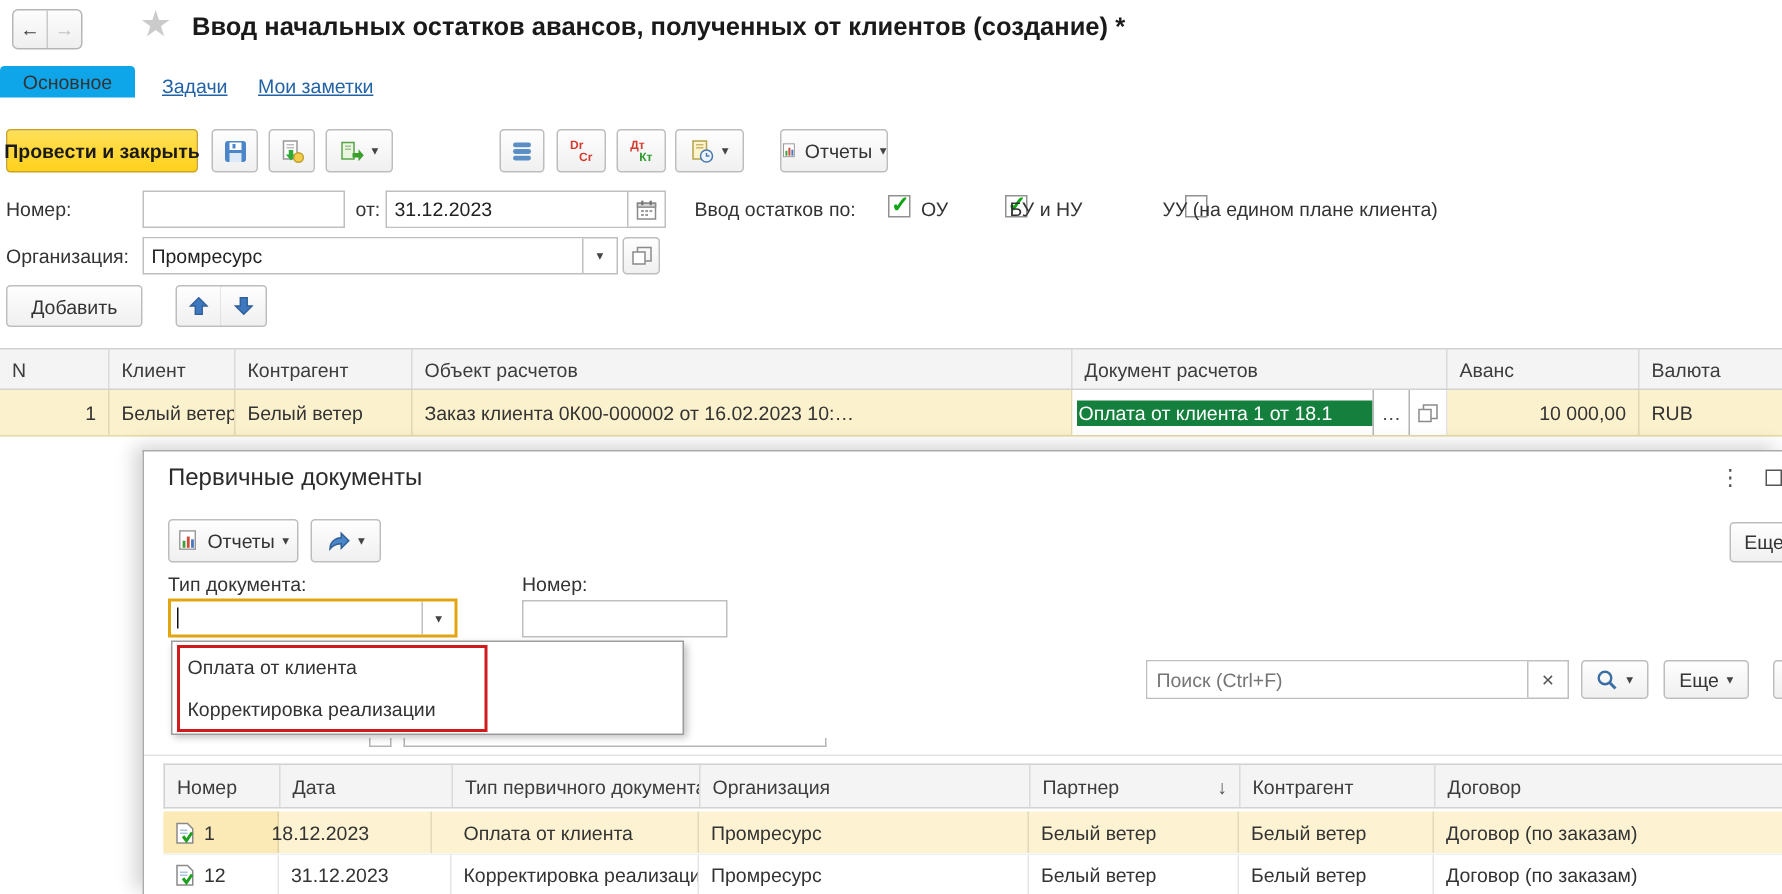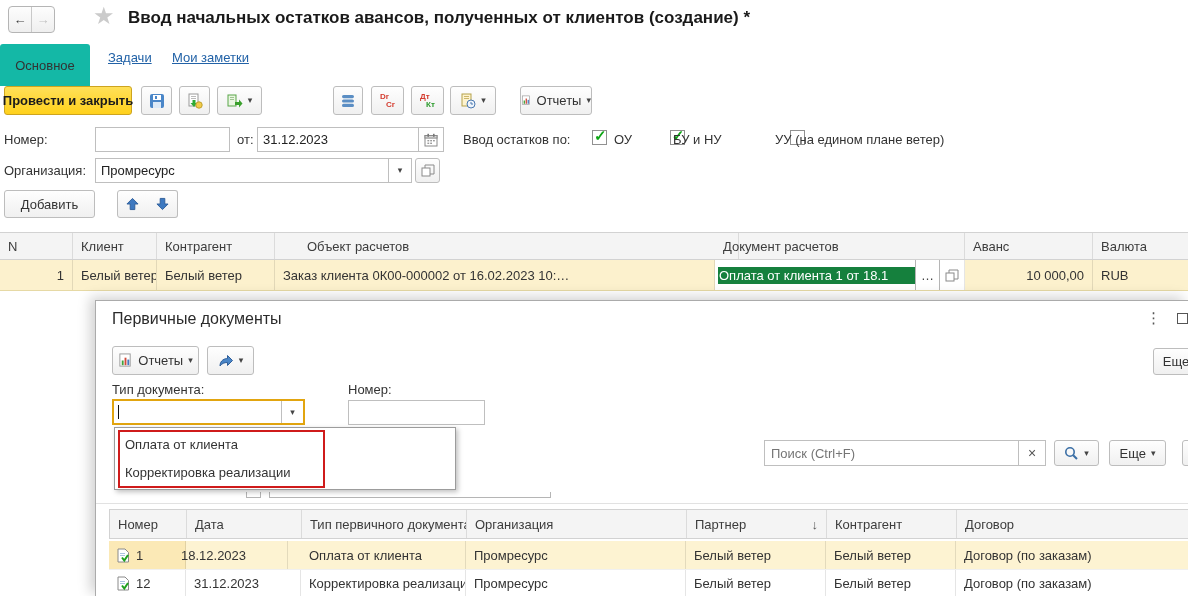--- a/index.html
+++ b/index.html
@@ -38,21 +38,21 @@
         <span>←</span>
       </div>
     <div style="flex:1;display:flex;align-items:center;justify-content:center;font-weight:bold;color:#c3c3c3;">
         <span>→</span>
       </div>
   </div>
   <div class="abs" style="left:93px;top:2px;font-size:24px;color:#cbcbcb;">★</div>
   <div class="abs lbl" style="left:128px;top:8px;font-size:17px;font-weight:bold;color:#1a1a1a;">Ввод начальных остатков авансов, полученных от клиентов (создание) *</div>
 
   
-  <div class="abs" style="left:0;top:44px;width:90px;height:42px;background:#14b8a6;border-radius:3px 3px 0 0;display:flex;align-items:center;justify-content:center;color:#333;">Основное</div>
+  <div class="abs" style="left:0;top:44px;width:90px;height:21px;background:#0ea5e9;border-radius:3px 3px 0 0;display:flex;align-items:center;justify-content:center;color:#333;">Основное</div>
   <div class="abs link" style="left:108px;top:50px;">Задачи</div>
   <div class="abs link" style="left:172px;top:50px;">Мои заметки</div>
 
   
   <div class="abs btn btn-yellow" style="left:4px;top:86px;width:128px;height:29px;">
       <span>Провести и закрыть</span>
     </div>
 
   <div class="abs btn" style="left:141px;top:86px;width:31px;height:29px;">
     <svg width="16" height="16" viewBox="0 0 16 16">
@@ -135,21 +135,21 @@
         </svg>
     </div>
   </div>
   <div class="abs lbl" style="left:463px;top:132px;">Ввод остатков по:</div>
 
   <div class="abs checkbox" style="left:592px;top:130px;"><span class="mark">✓</span></div>
   <div class="abs lbl" style="left:614px;top:132px;">ОУ</div>
   <div class="abs checkbox" style="left:651px;top:130px;"><span class="mark">✓</span></div>
   <div class="abs lbl" style="left:673px;top:132px;">БУ и НУ</div>
   <div class="abs checkbox" style="left:753px;top:130px;"></div>
-  <div class="abs lbl" style="left:775px;top:132px;">УУ (на едином плане ветер)</div>
+  <div class="abs lbl" style="left:775px;top:132px;">УУ (на едином плане клиента)</div>
 
   <div class="abs lbl" style="left:4px;top:163px;">Организация:</div>
   <div class="abs" style="left:95px;top:158px;width:317px;height:25px;border:1px solid #bfbfbf;background:#fff;display:flex;">
     <input style="flex: 1 1 0%; border: none; outline: none; padding: 0px 5px; font: 13px &quot;Liberation Sans&quot;, sans-serif; color: rgb(34, 34, 34); min-width: 0px;" value="Промресурс">
     <div style="width:22px;border-left:1px solid #bfbfbf;display:flex;align-items:center;justify-content:center;">
         <span class="caret">▾</span>
       </div>
   </div>
   <div class="abs btn" style="left:415px;top:158px;width:25px;height:25px;">
     <svg width="14" height="13" viewBox="0 0 14 13">
@@ -171,21 +171,21 @@
     <svg width="13" height="14" viewBox="0 0 14 14" style="transform:rotate(180deg);">
         <path d="M7 1 L13 7 H9.5 V13 H4.5 V7 H1 Z" fill="#3e79c0" stroke="#2f5e99"></path>
       </svg>
   </div>
 
   
   <div class="abs thead" style="left:0;top:232px;width:1188px;height:28px;">
     <div class="cell" style="left:0;width:73px;">N</div>
     <div class="cell" style="left:73px;width:84px;">Клиент</div>
     <div class="cell" style="left:157px;width:118px;">Контрагент</div>
-    <div class="cell" style="left:275px;width:440px;margin-left:24px;">Объект расчетов</div>
+    <div class="cell" style="left:275px;width:440px;">Объект расчетов</div>
     <div class="cell" style="left:715px;width:250px;">Документ расчетов</div>
     <div class="cell" style="left:965px;width:128px;">Аванс</div>
     <div class="cell" style="left:1093px;width:95px;border-right:none;">Валюта</div>
   </div>
   <div class="abs row-sel" style="left:0;top:260px;width:1188px;height:31px;border-bottom:1px solid #e6d9a5;">
     <div class="cell num" style="left:0;width:73px;">1</div>
     <div class="cell" style="left:73px;width:84px;">Белый ветер</div>
     <div class="cell" style="left:157px;width:118px;">Белый ветер</div>
     <div class="cell" style="left:275px;width:440px;">Заказ клиента 0К00-000002 от 16.02.2023 10:…</div>
     <div class="cell" style="left:715px;width:250px;padding:0;background:#fff;">

